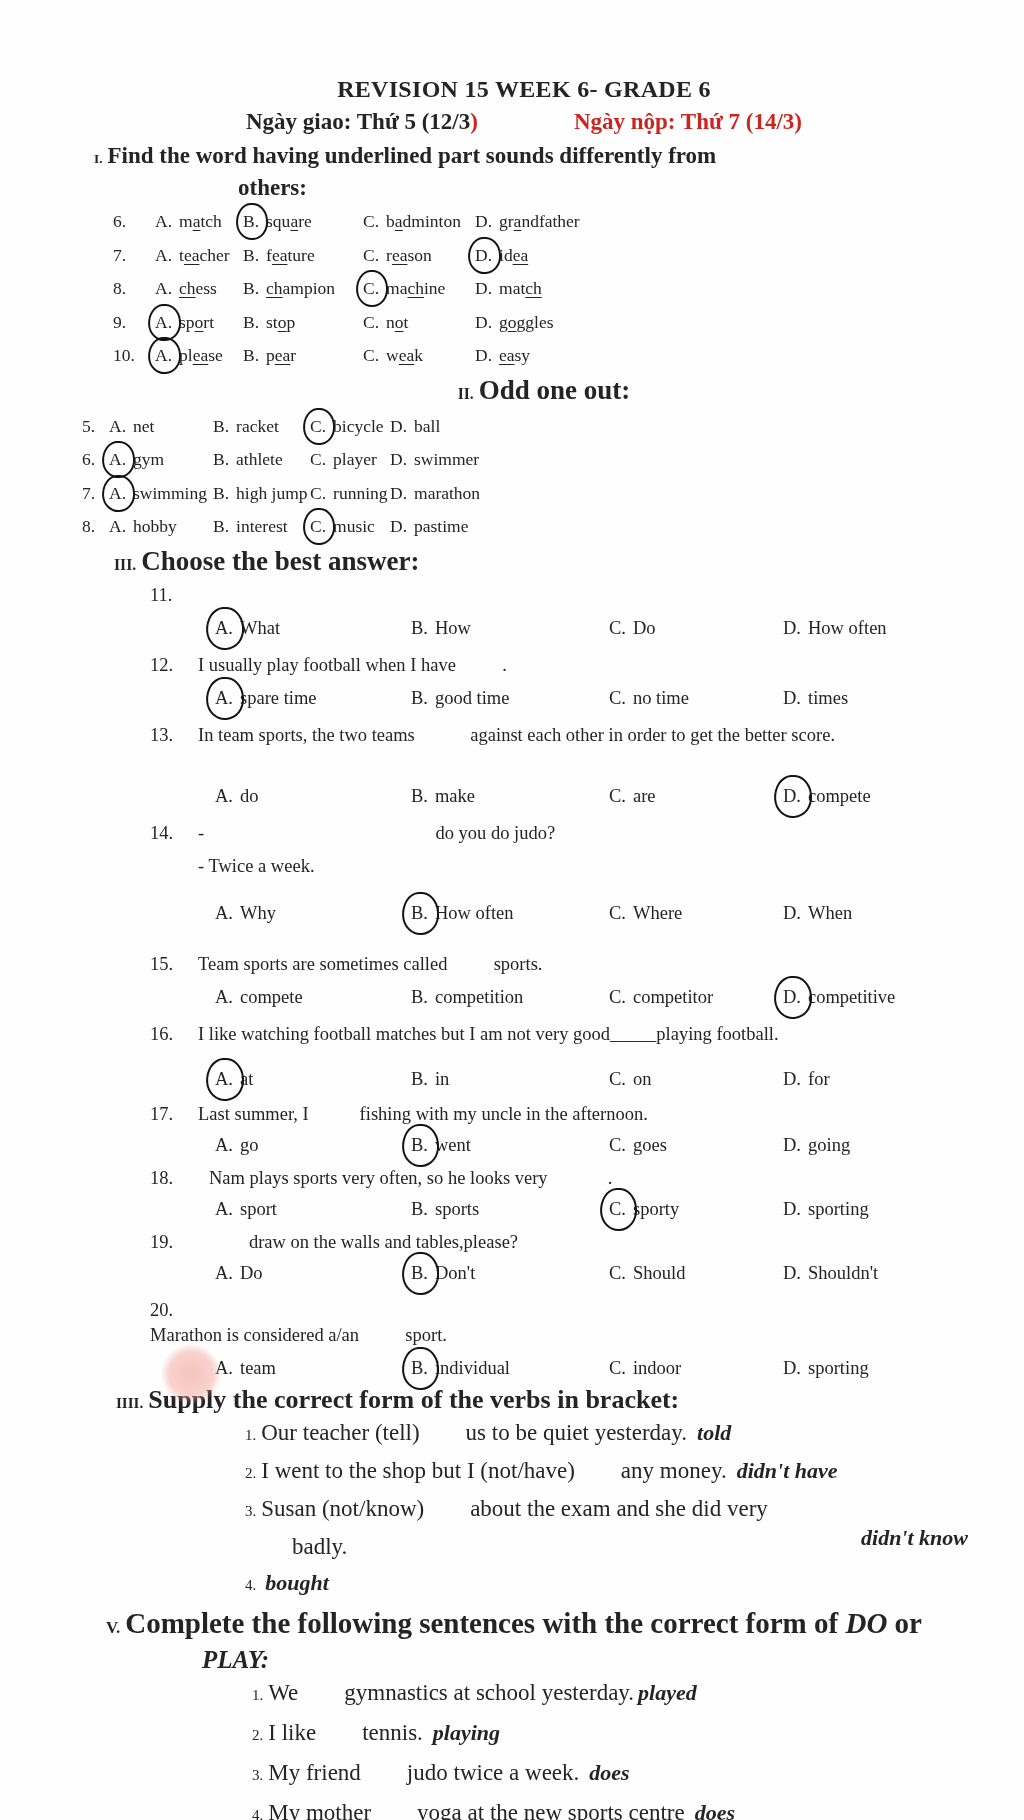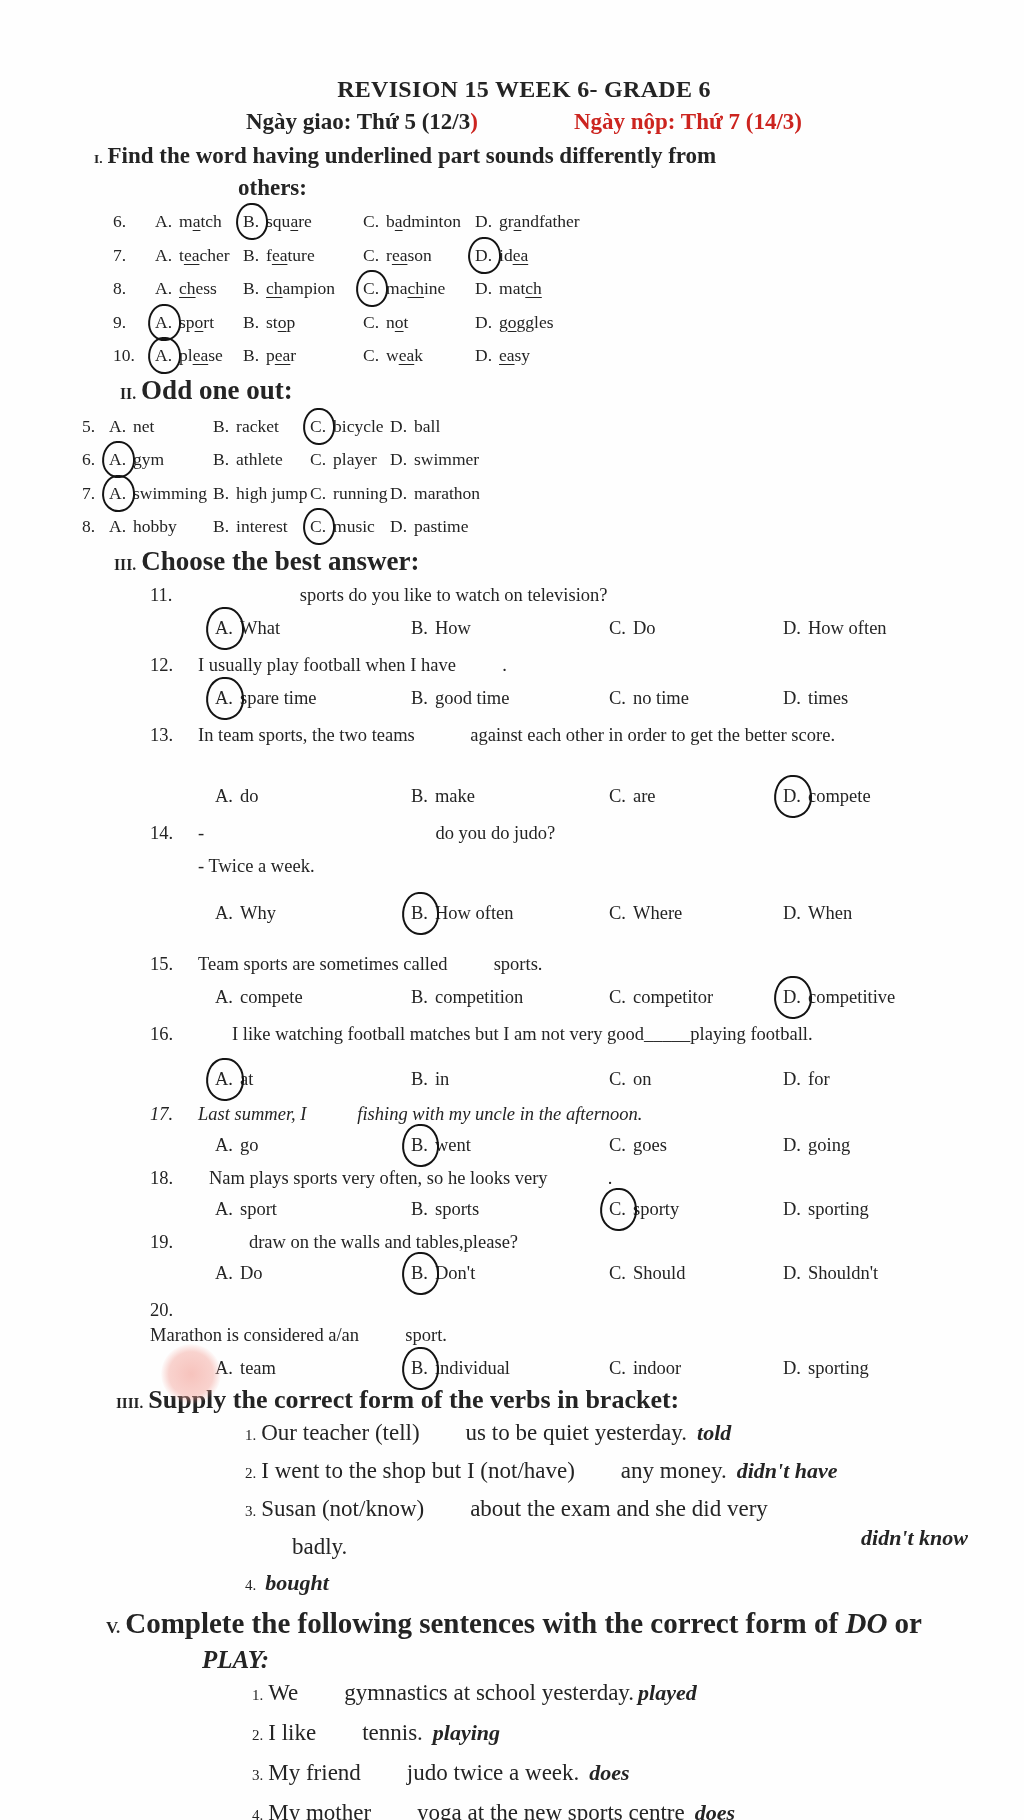--- a/index.html
+++ b/index.html
@@ -8,21 +8,21 @@
   .inner{padding:76px 56px 0 80px;}
   .title{text-align:center;font-size:24px;font-weight:bold;letter-spacing:.3px;}
   .dateline{margin-top:6px;display:flex;justify-content:center;gap:96px;font-size:23px;font-weight:bold;}
   .red{color:#cc241f;}
   u{text-decoration:underline;text-underline-offset:3px;text-decoration-thickness:1.4px;}
 
   .sec-head{font-weight:bold;margin-top:6px;}
   .numeral{font-size:.58em;font-weight:bold;margin-right:5px;}
   .head-s1{font-size:23px;margin-left:14px;margin-top:8px;}
   .head2-s1{font-size:23px;font-weight:bold;margin-left:158px;}
-  .head-s2{font-size:27px;margin-left:40px;margin-top:2px;}
+  .head-s2{font-size:27px;margin-left:40px;margin-top:2px;text-align:center;}
   .head-s3{font-size:27px;margin-left:34px;margin-top:2px;}
   .head-s4{font-size:26px;margin-left:36px;margin-top:4px;}
   .head-s5{font-size:29px;margin-left:26px;margin-top:4px;}
   .head2-s5{font-size:25px;font-weight:bold;margin-left:122px;}
   .head-s5 i, .head2-s5 i{font-style:italic;}
 
   .rows{margin-top:4px;}
   .row{display:flex;align-items:center;height:33.5px;}
   .phon .rows{margin-left:33px;font-size:17.5px;}
   .odd  .rows{margin-left:2px;font-size:17.5px;}
@@ -250,21 +250,20 @@
                 <span class="otext">pastime</span>
               </span>
             </div>
           </div>
         </section>
         <section class="sec best s3">
           <div class="sec-head head-s3"><span class="numeral">III.</span><span class="head-text">Choose the best answer:</span></div>
           <div class="bq">
             <div class="stem" style="margin-top: 6px;">
               <span class="qno">11.</span>
-              <span class="stemtext">                      sports do you like to watch on television?</span>
             </div>
             <div class="opts" style="margin-top: 8px;">
               <span class="opt col0">
                 <span class="lbl circ">A.</span>
                 <span class="otext">What</span>
               </span>
               <span class="opt col1">
                 <span class="lbl">B.</span>
                 <span class="otext">How</span>
               </span>
@@ -369,21 +368,21 @@
                 <span class="lbl">C.</span>
                 <span class="otext">competitor</span>
               </span>
               <span class="opt col3">
                 <span class="lbl circ">D.</span>
                 <span class="otext">competitive</span>
               </span>
             </div>
           </div>
           <div class="bq">
-            <div class="stem" style="margin-top: 12px; gap: 34px;">
+            <div class="stem" style="margin-top: 12px;">
               <span class="qno">16.</span>
               <span class="stemtext">I like watching football matches but I am not very good_____playing football.</span>
             </div>
             <div class="opts" style="margin-top: 20px;">
               <span class="opt col0">
                 <span class="lbl circ">A.</span>
                 <span class="otext">at</span>
               </span>
               <span class="opt col1">
                 <span class="lbl">B.</span>
@@ -393,21 +392,21 @@
                 <span class="lbl">C.</span>
                 <span class="otext">on</span>
               </span>
               <span class="opt col3">
                 <span class="lbl">D.</span>
                 <span class="otext">for</span>
               </span>
             </div>
           </div>
           <div class="bq">
-            <div class="stem" style="margin-top: 10px; font-style: italic;">
+            <div class="stem" style="margin-top: 10px;">
               <span class="qno">17.</span>
               <span class="stemtext">Last summer, I           fishing with my uncle in the afternoon.</span>
             </div>
             <div class="opts" style="margin-top: 6px;">
               <span class="opt col0">
                 <span class="lbl">A.</span>
                 <span class="otext">go</span>
               </span>
               <span class="opt col1">
                 <span class="lbl circ">B.</span>

